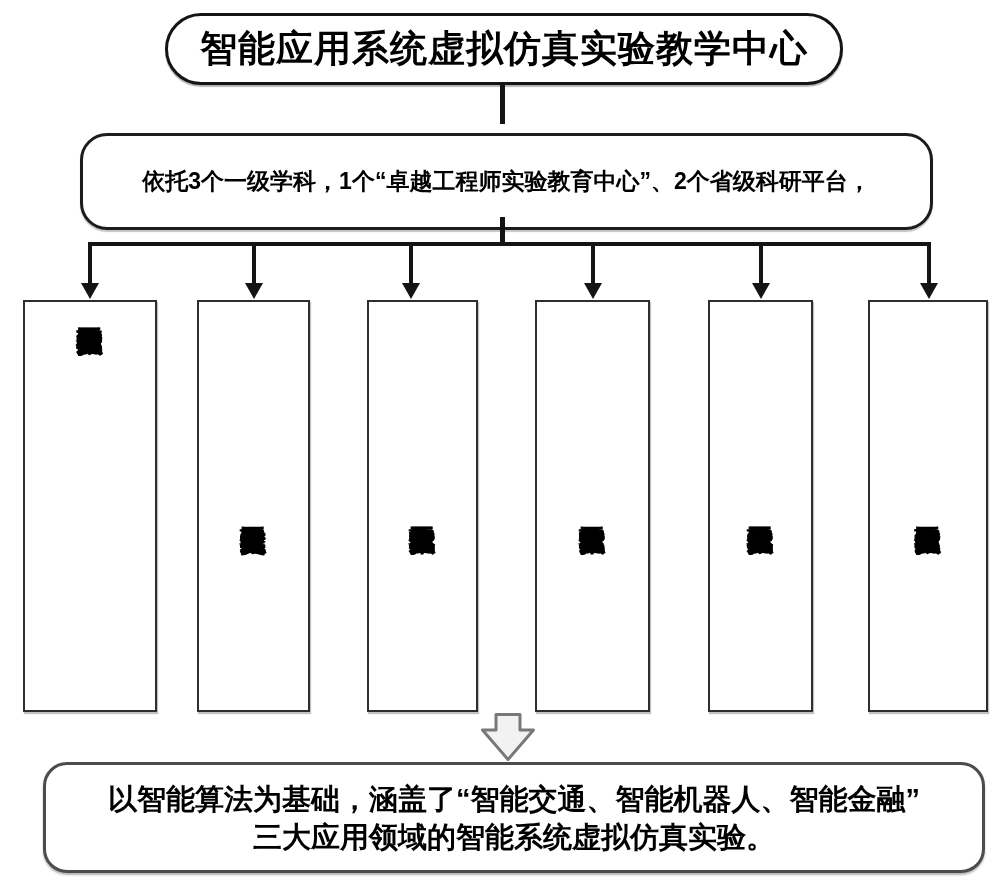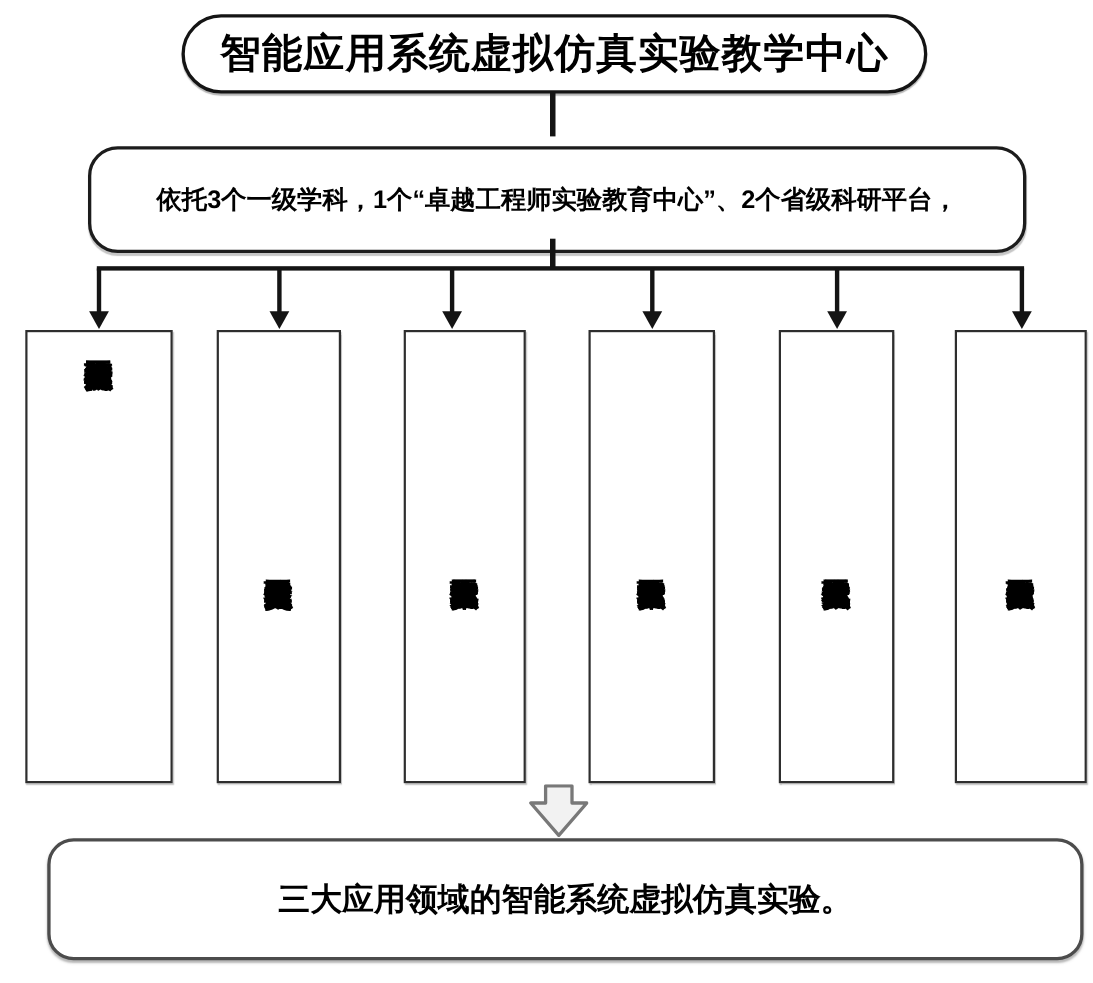--- a/index.html
+++ b/index.html
@@ -117,16 +117,17 @@
   </div>
   <div class="pbox p6">
     <span class="vtext">智能金融虚拟仿真实验平台</span>
   </div>
 
   <svg class="big-arrow" viewBox="0 0 54 48">
     <polygon points="15,1.5 39,1.5 39,17 52.5,17 27,46.5 1.5,17 15,17" fill="#f2f2f2" stroke="#787878" stroke-width="3" stroke-linejoin="round"></polygon>
   </svg>
 
   <div class="summary-box">
+    <span>以智能算法为基础，涵盖了“智能交通、智能机器人、智能金融”</span>
     <span>三大应用领域的智能系统虚拟仿真实验。</span>
   </div>
 
 </div>
 
 </body></html>

